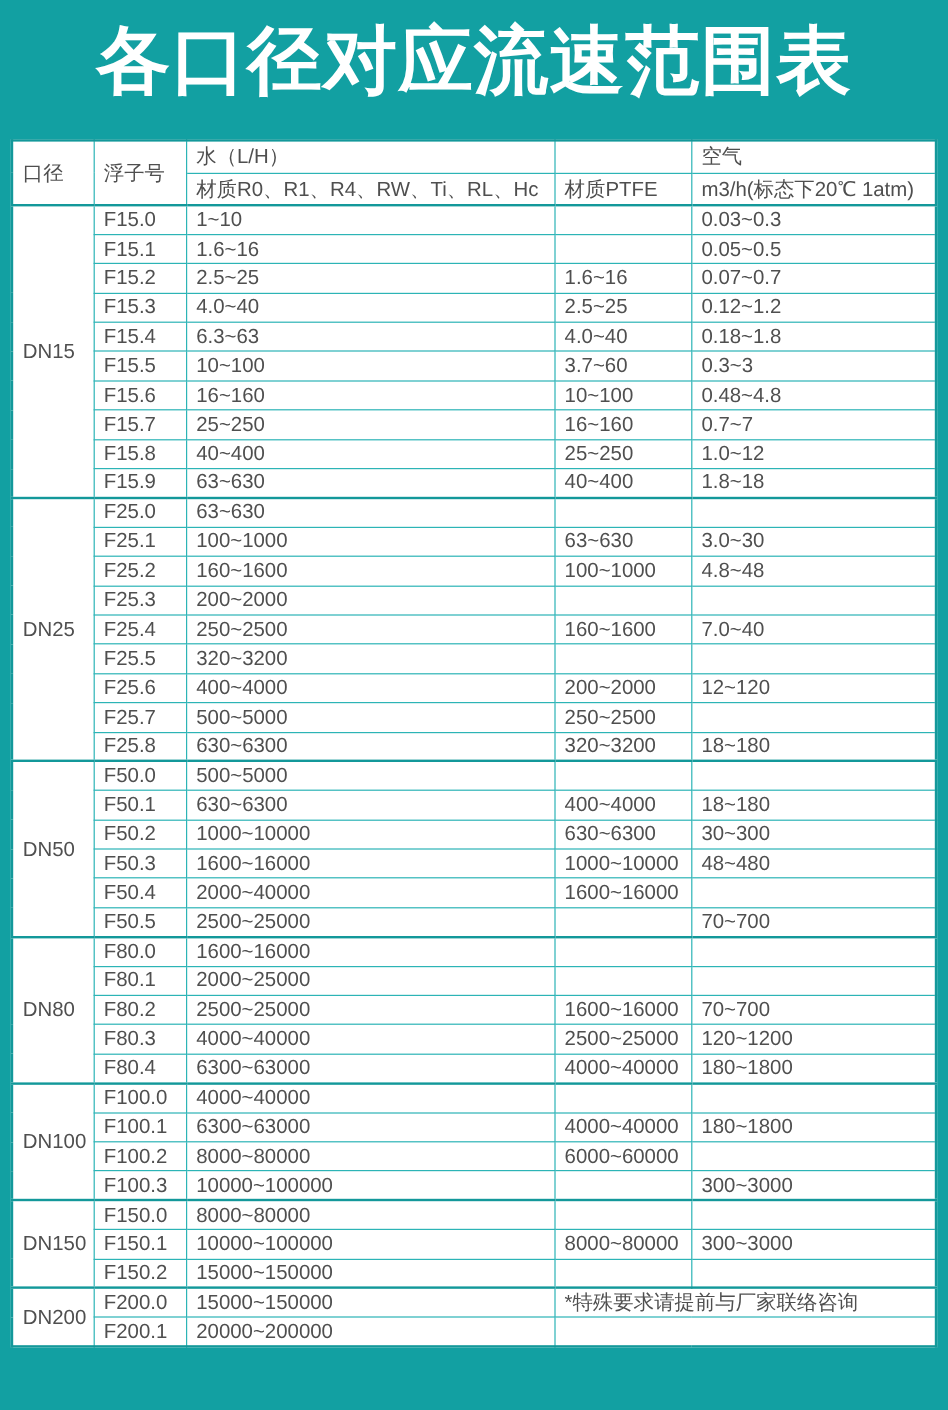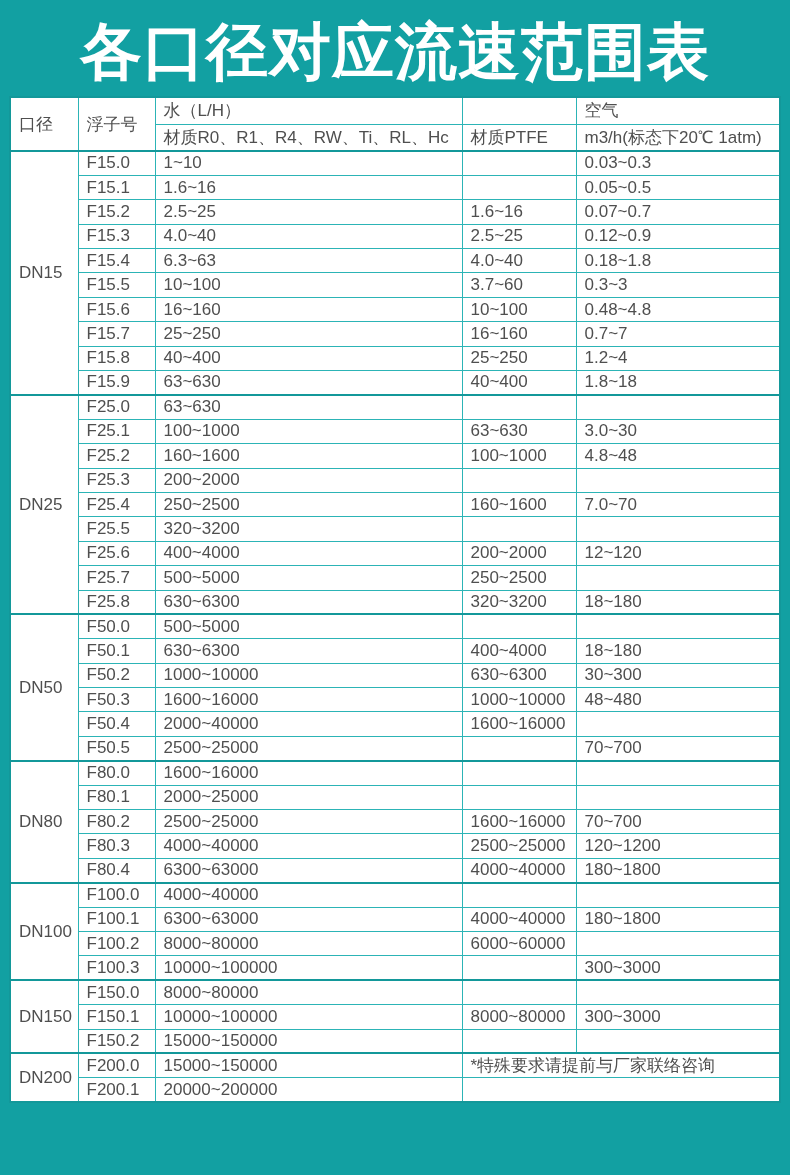--- a/index.html
+++ b/index.html
@@ -30,21 +30,21 @@
     font-size: 62px;
     font-weight: bold;
     text-align: center;
     line-height: 104px;
     letter-spacing: 1px;
     white-space: nowrap;
   }
   table.flow {
     position: absolute;
     left: 9px;
-    top: 96px;
+    top: 116px;
     width: 770px;
     border-collapse: collapse;
     table-layout: fixed;
     background: var(--cell_bg);
     border: 2px solid var(--border_strong);
   }
   table.flow th, table.flow td {
     border: 1px solid var(--border);
     color: var(--text);
     font-size: 17px;
@@ -107,21 +107,21 @@
         <tr>
           <td class="center">F15.2</td>
           <td>2.5~25</td>
           <td>1.6~16</td>
           <td>0.07~0.7</td>
         </tr>
         <tr>
           <td class="center">F15.3</td>
           <td>4.0~40</td>
           <td>2.5~25</td>
-          <td>0.12~0.9</td>
+          <td>0.12~1.2</td>
         </tr>
         <tr>
           <td class="center">F15.4</td>
           <td>6.3~63</td>
           <td>4.0~40</td>
           <td>0.18~1.8</td>
         </tr>
         <tr>
           <td class="center">F15.5</td>
           <td>10~100</td>
@@ -137,21 +137,21 @@
         <tr>
           <td class="center">F15.7</td>
           <td>25~250</td>
           <td>16~160</td>
           <td>0.7~7</td>
         </tr>
         <tr>
           <td class="center">F15.8</td>
           <td>40~400</td>
           <td>25~250</td>
-          <td>1.2~4</td>
+          <td>1.0~12</td>
         </tr>
         <tr>
           <td class="center">F15.9</td>
           <td>63~630</td>
           <td>40~400</td>
           <td>1.8~18</td>
         </tr>
         <tr class="section-start">
           <td class="diam" rowspan="9">DN25</td>
           <td class="center">F25.0</td>
@@ -174,21 +174,21 @@
         <tr>
           <td class="center">F25.3</td>
           <td>200~2000</td>
           <td></td>
           <td></td>
         </tr>
         <tr>
           <td class="center">F25.4</td>
           <td>250~2500</td>
           <td>160~1600</td>
-          <td>7.0~70</td>
+          <td>7.0~40</td>
         </tr>
         <tr>
           <td class="center">F25.5</td>
           <td>320~3200</td>
           <td></td>
           <td></td>
         </tr>
         <tr>
           <td class="center">F25.6</td>
           <td>400~4000</td>

